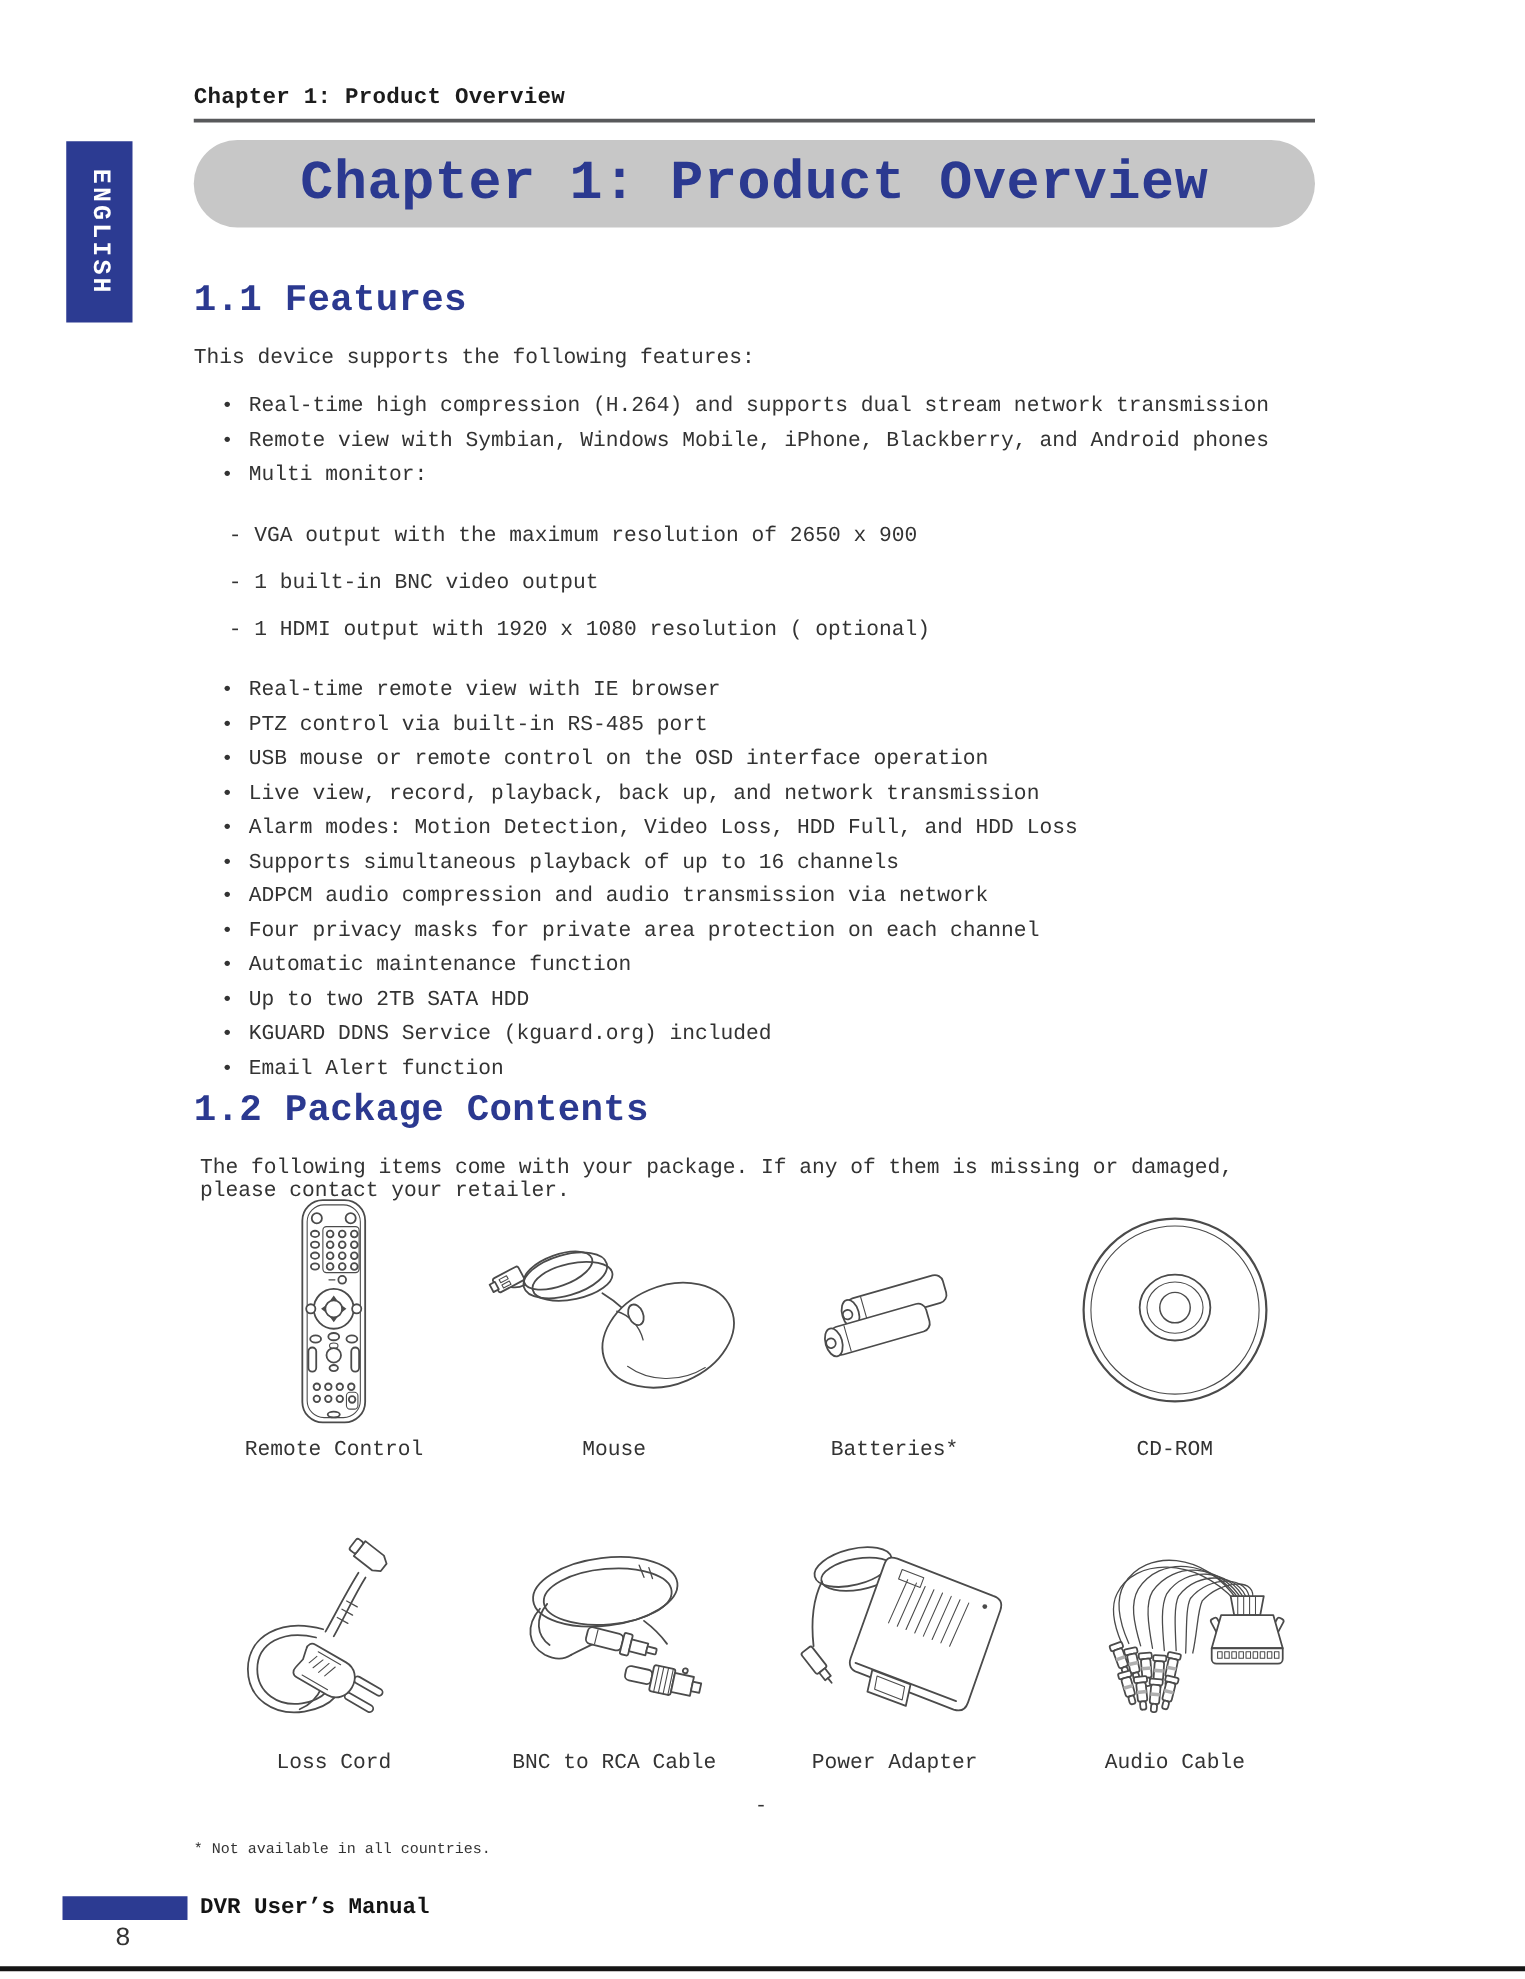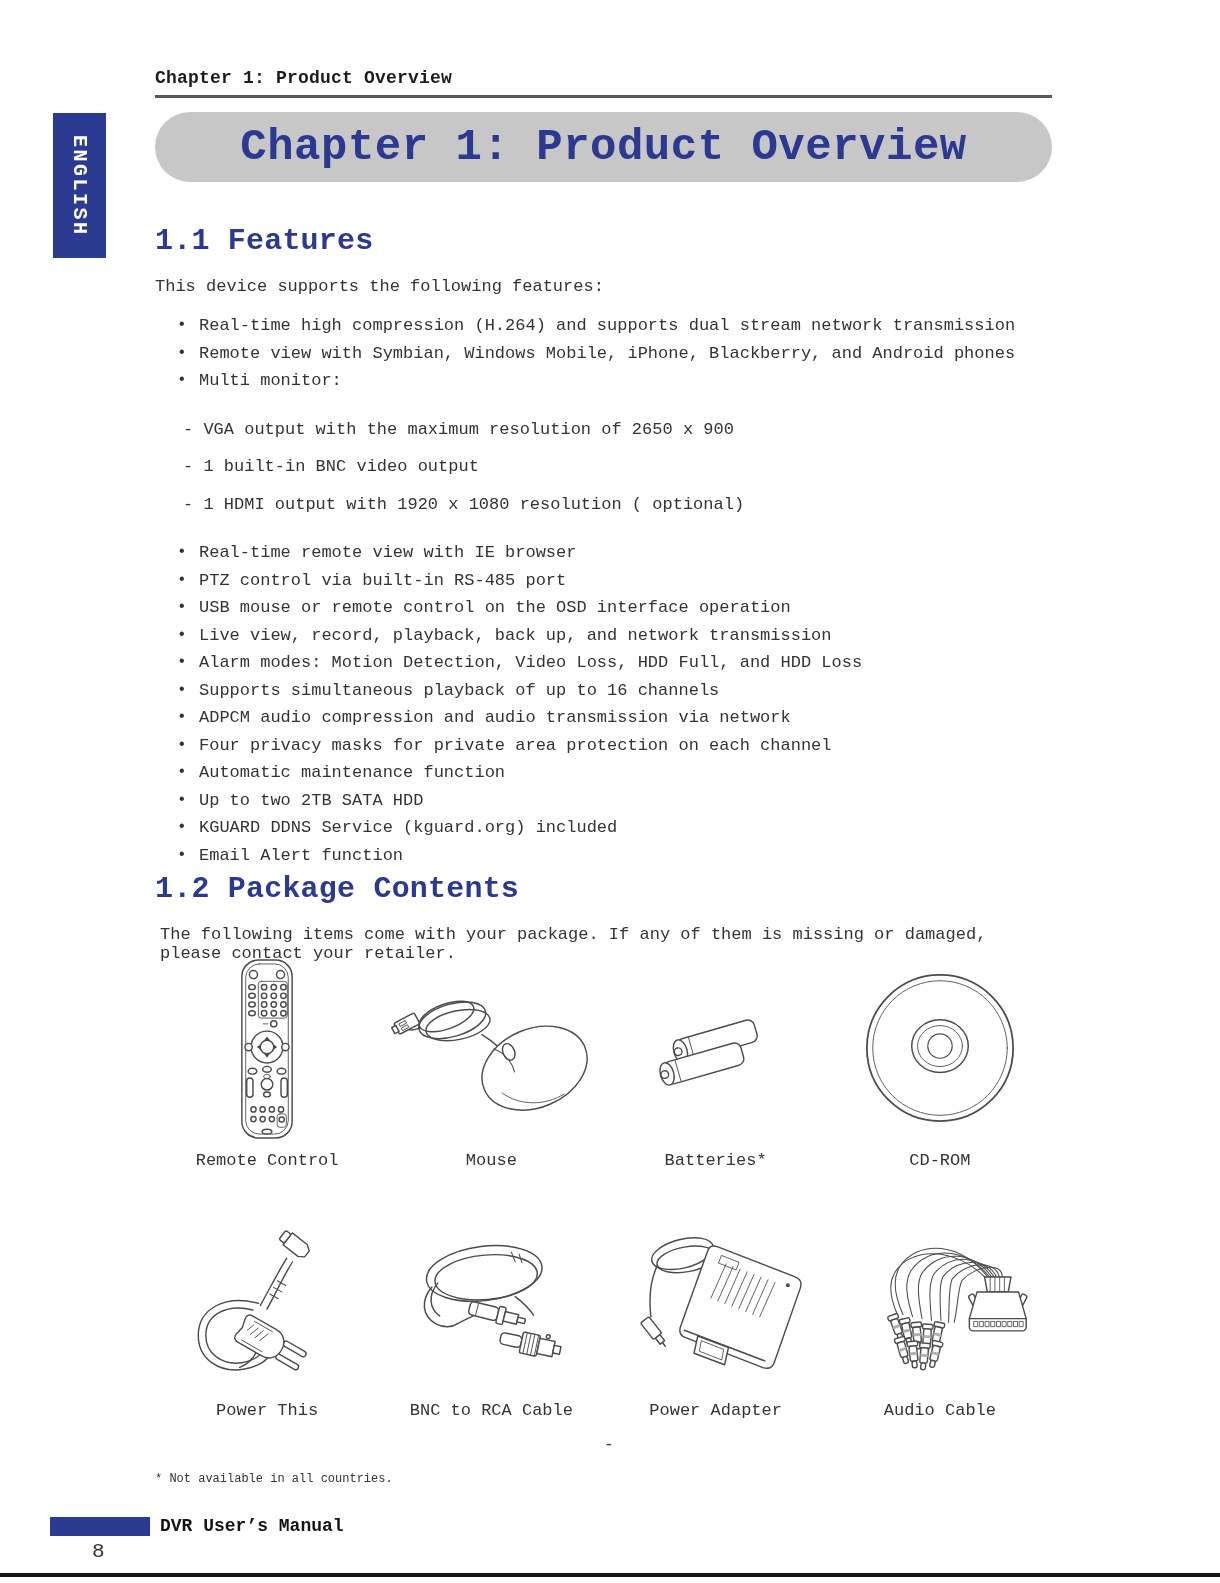--- a/index.html
+++ b/index.html
@@ -230,21 +230,21 @@
           </g>
           <g transform="rotate(30 84 134)">
             <rect class="sh" x="101" y="123" width="27" height="6" rx="3"></rect>
             <rect class="sh" x="101" y="139" width="27" height="6" rx="3"></rect>
             <path class="sh" d="M58,118 h30 c9,0 15,7 15,16 c0,9 -6,16 -15,16 h-30 c-4,0 -6,-3 -5,-7 l2,-9 l-2,-9 c-1,-4 1,-7 5,-7 z"></path>
             <path class="ln thin" d="M63,122 h22 M61,146 h25"></path>
             <path class="ln thin" d="M64,126 l-3,8 M70,126 l-4,10 M76,126 l-4,11 M82,126 l-4,11"></path>
           </g>
         </svg>
       </div>
-      <figcaption>Power This</figcaption>
+      <figcaption>Loss Cord</figcaption>
     </figure>
 
     <figure>
       <div class="img-box">
         <svg viewBox="0 0 190 160" width="184" height="155">
           <ellipse class="ln" cx="88" cy="50" rx="60" ry="28" transform="rotate(-7 88 50)"></ellipse>
           <ellipse class="ln" cx="90" cy="54" rx="53" ry="23" transform="rotate(-5 90 54)"></ellipse>
           <path class="ln" d="M34,64 C22,78 24,94 38,102 C46,106 54,106 60,102"></path>
           <path class="ln" d="M40,60 C30,72 31,86 42,94"></path>
           <path class="ln" style="stroke-width:1.1" d="M116,28 l4,10 M124,30 l3,9"></path>

